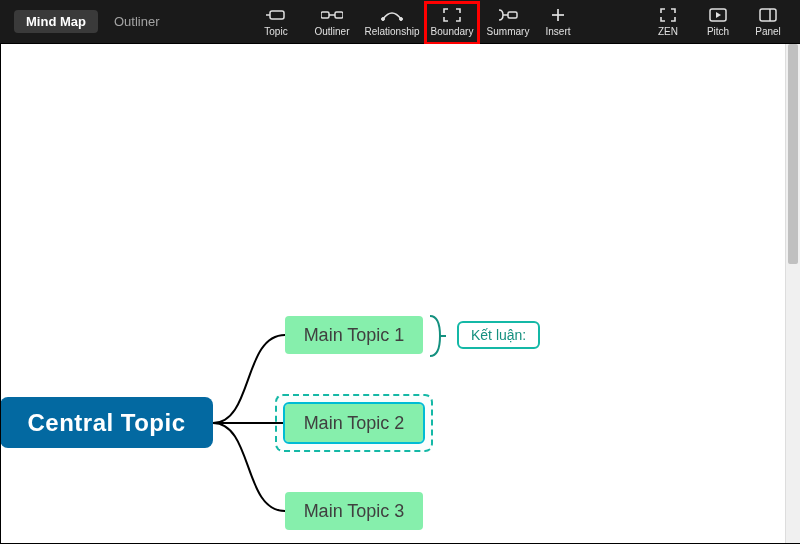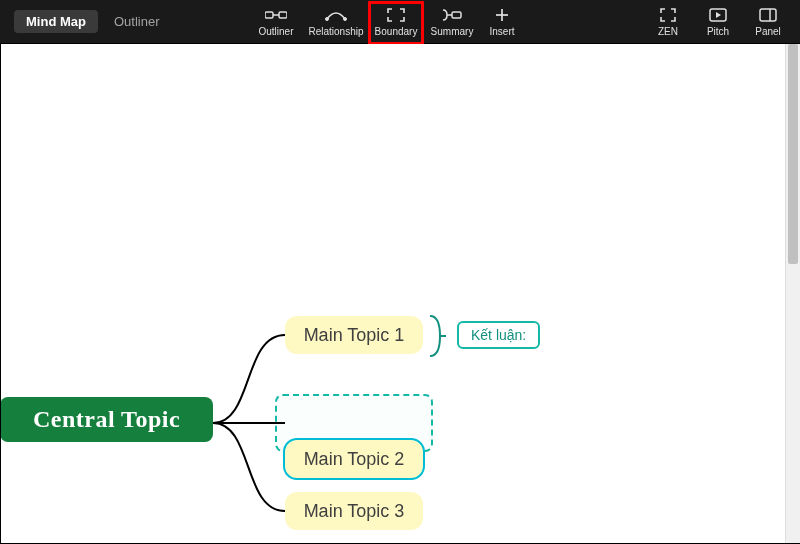--- a/index.html
+++ b/index.html
@@ -102,47 +102,45 @@
     height: 220px;
     background: #c0c0c0;
     border-radius: 2px;
   }
   
   .central-node {
     position: absolute;
     left: 0;
     top: 353px;
     width: 213px;
-    height: 45px;
-    background: #15803d;
+    height: 51px;
+    background: #0369a1;
     color: #fff;
     font-size: 24px;
     font-weight: 700;
     border-radius: 8px;
     display:flex; align-items:center; justify-content:center;
     cursor: pointer;
     letter-spacing: 0.5px;
-    font-family: Liberation Serif, serif;
   }
   .topic-node {
     position: absolute;
-    background: #fef9c3;
+    background: #86efac;
     color: #404040;
     font-size: 18px;
     font-weight: 500;
-    border-radius: 12px;
+    border-radius: 4px;
     display:flex; align-items:center; justify-content:center;
     cursor: pointer;
     height: 38px;
     width: 138px;
   }
   .topic-node.selected {
     outline: 2px solid #00bcd4;
     outline-offset: 0;
-    margin-top: 36px;
   }
   .boundary-box {
     position: absolute;
     border: 2px dashed #14b8a6;
     border-radius: 8px;
     background: rgba(20,184,166,0.02);
     pointer-events: none;
   }
   .summary-label {
     position: absolute;
@@ -168,20 +166,29 @@
 
 <div class="toolbar">
   <div class="view-toggle">
     <div class="view-btn active">Mind Map</div>
     <div class="view-btn">Outliner</div>
   </div>
 
   <div class="tool-group-center">
     <div class="tool-btn">
       <span class="ico">
+        <svg width="20" height="14" viewBox="0 0 20 14">
+            <rect x="4" y="3" width="14" height="8" rx="2" stroke-width="1.5"></rect>
+            <line x1="0" y1="7" x2="4" y2="7" stroke-width="1.5"></line>
+          </svg>
+      </span>
+      <span>Topic</span>
+    </div>
+    <div class="tool-btn">
+      <span class="ico">
         <svg width="22" height="12" viewBox="0 0 22 12">
             <rect x="0" y="3" width="8" height="6" rx="1.5" stroke-width="1.5"></rect>
             <line x1="8" y1="6" x2="14" y2="6" stroke-width="1.5"></line>
             <rect x="14" y="3" width="8" height="6" rx="1.5" stroke-width="1.5"></rect>
           </svg>
       </span>
       <span>Outliner</span>
     </div>
     <div class="tool-btn" style="width:60px">
       <span class="ico">

